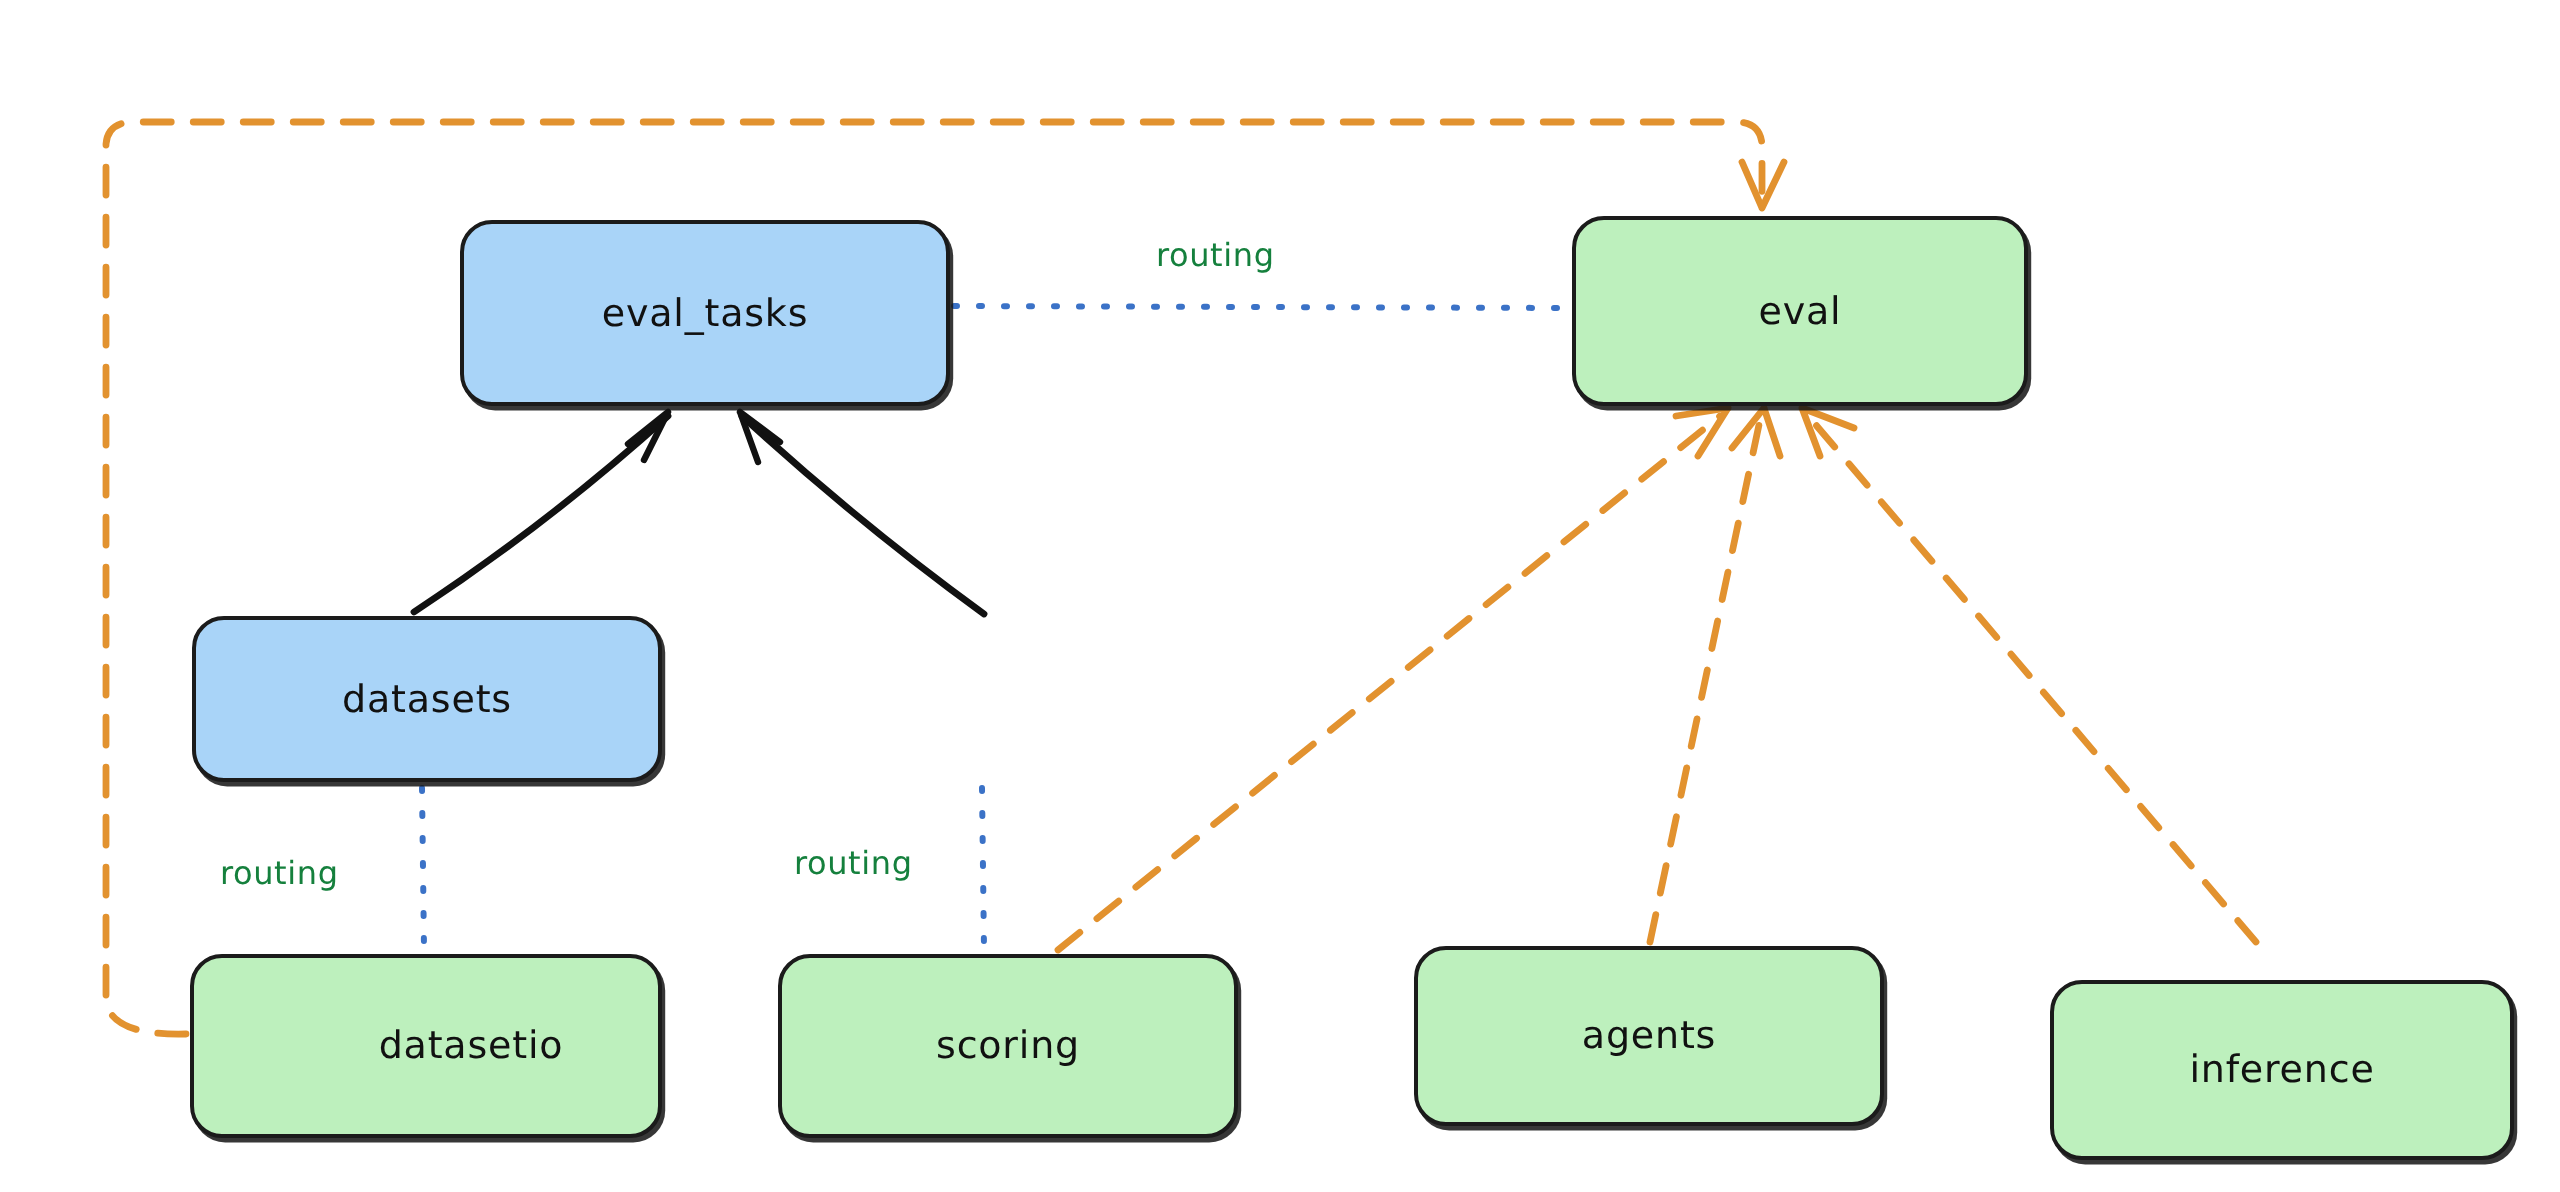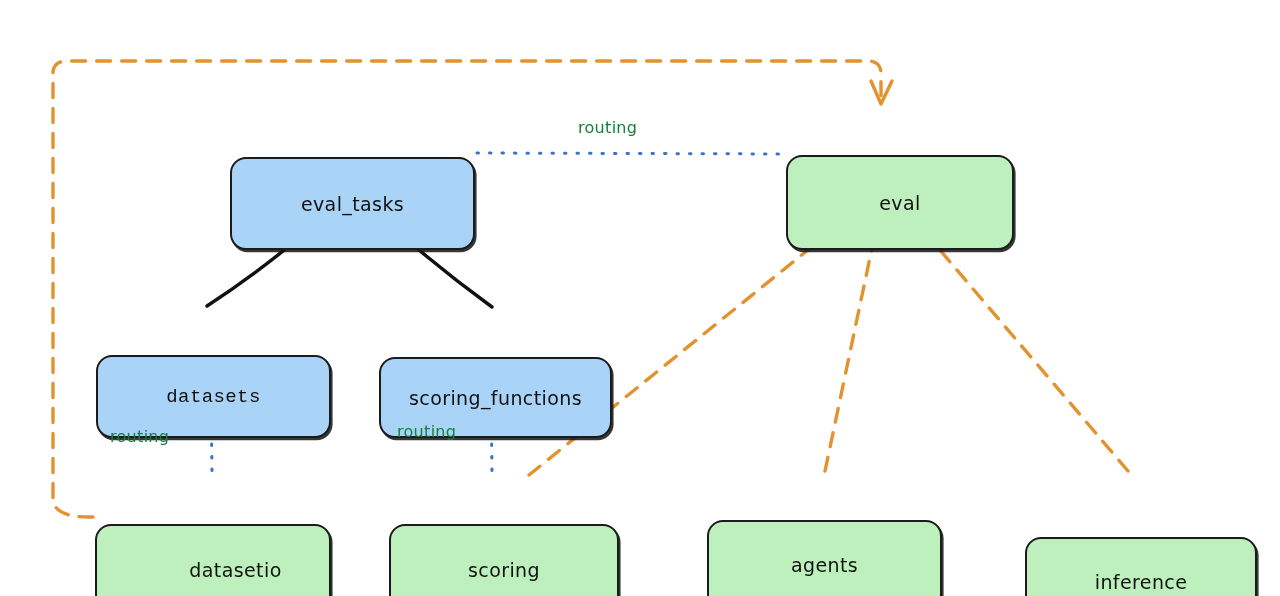--- a/index.html
+++ b/index.html
@@ -29,21 +29,20 @@
     display: flex;
     align-items: center;
     justify-content: center;
     border: 2.6px solid #1b1b1b;
     border-radius: 16px;
     color: #111111;
     font-size: 19px;
     letter-spacing: 0.4px;
     text-align: center;
     box-shadow: 1.6px 2.2px 0 rgba(20,20,20,0.85);
-    margin-top: 47px;
   }
   .node.blue  { background: #a9d4f8; }
   .node.green { background: #bdf0bd; }
   .edge-label {
     position: absolute;
     color: #15803d;
     font-size: 16px;
     letter-spacing: 0.3px;
     white-space: nowrap;
   }
@@ -99,27 +98,24 @@
   </svg>
 
   <div class="node blue" style="left:230px; top:110px; width:245px; height:93px;">
     <span>eval_tasks</span>
   </div>
 
   <div class="node green" style="left:786px; top:108px; width:228px; height:95px;">
     <span>eval</span>
   </div>
 
-  <div class="node blue" style="left:96px; top:308px; width:235px; height:83px;font-family:Liberation Mono, monospace;">
+  <div class="node blue" style="left:96px; top:308px; width:235px; height:83px;">
     <span>datasets</span>
   </div>
 
-  <div class="node blue" style="left:379px; top:310px; width:233px; height:81px;">
-    <span>scoring_functions</span>
-  </div>
 
   <div class="node green" style="left:95px; top:477px; width:236px; height:92px;padding-left:45px;">
     <span>datasetio</span>
   </div>
 
   <div class="node green" style="left:389px; top:477px; width:230px; height:92px;">
     <span>scoring</span>
   </div>
 
   <div class="node green" style="left:707px; top:473px; width:235px; height:90px;">

